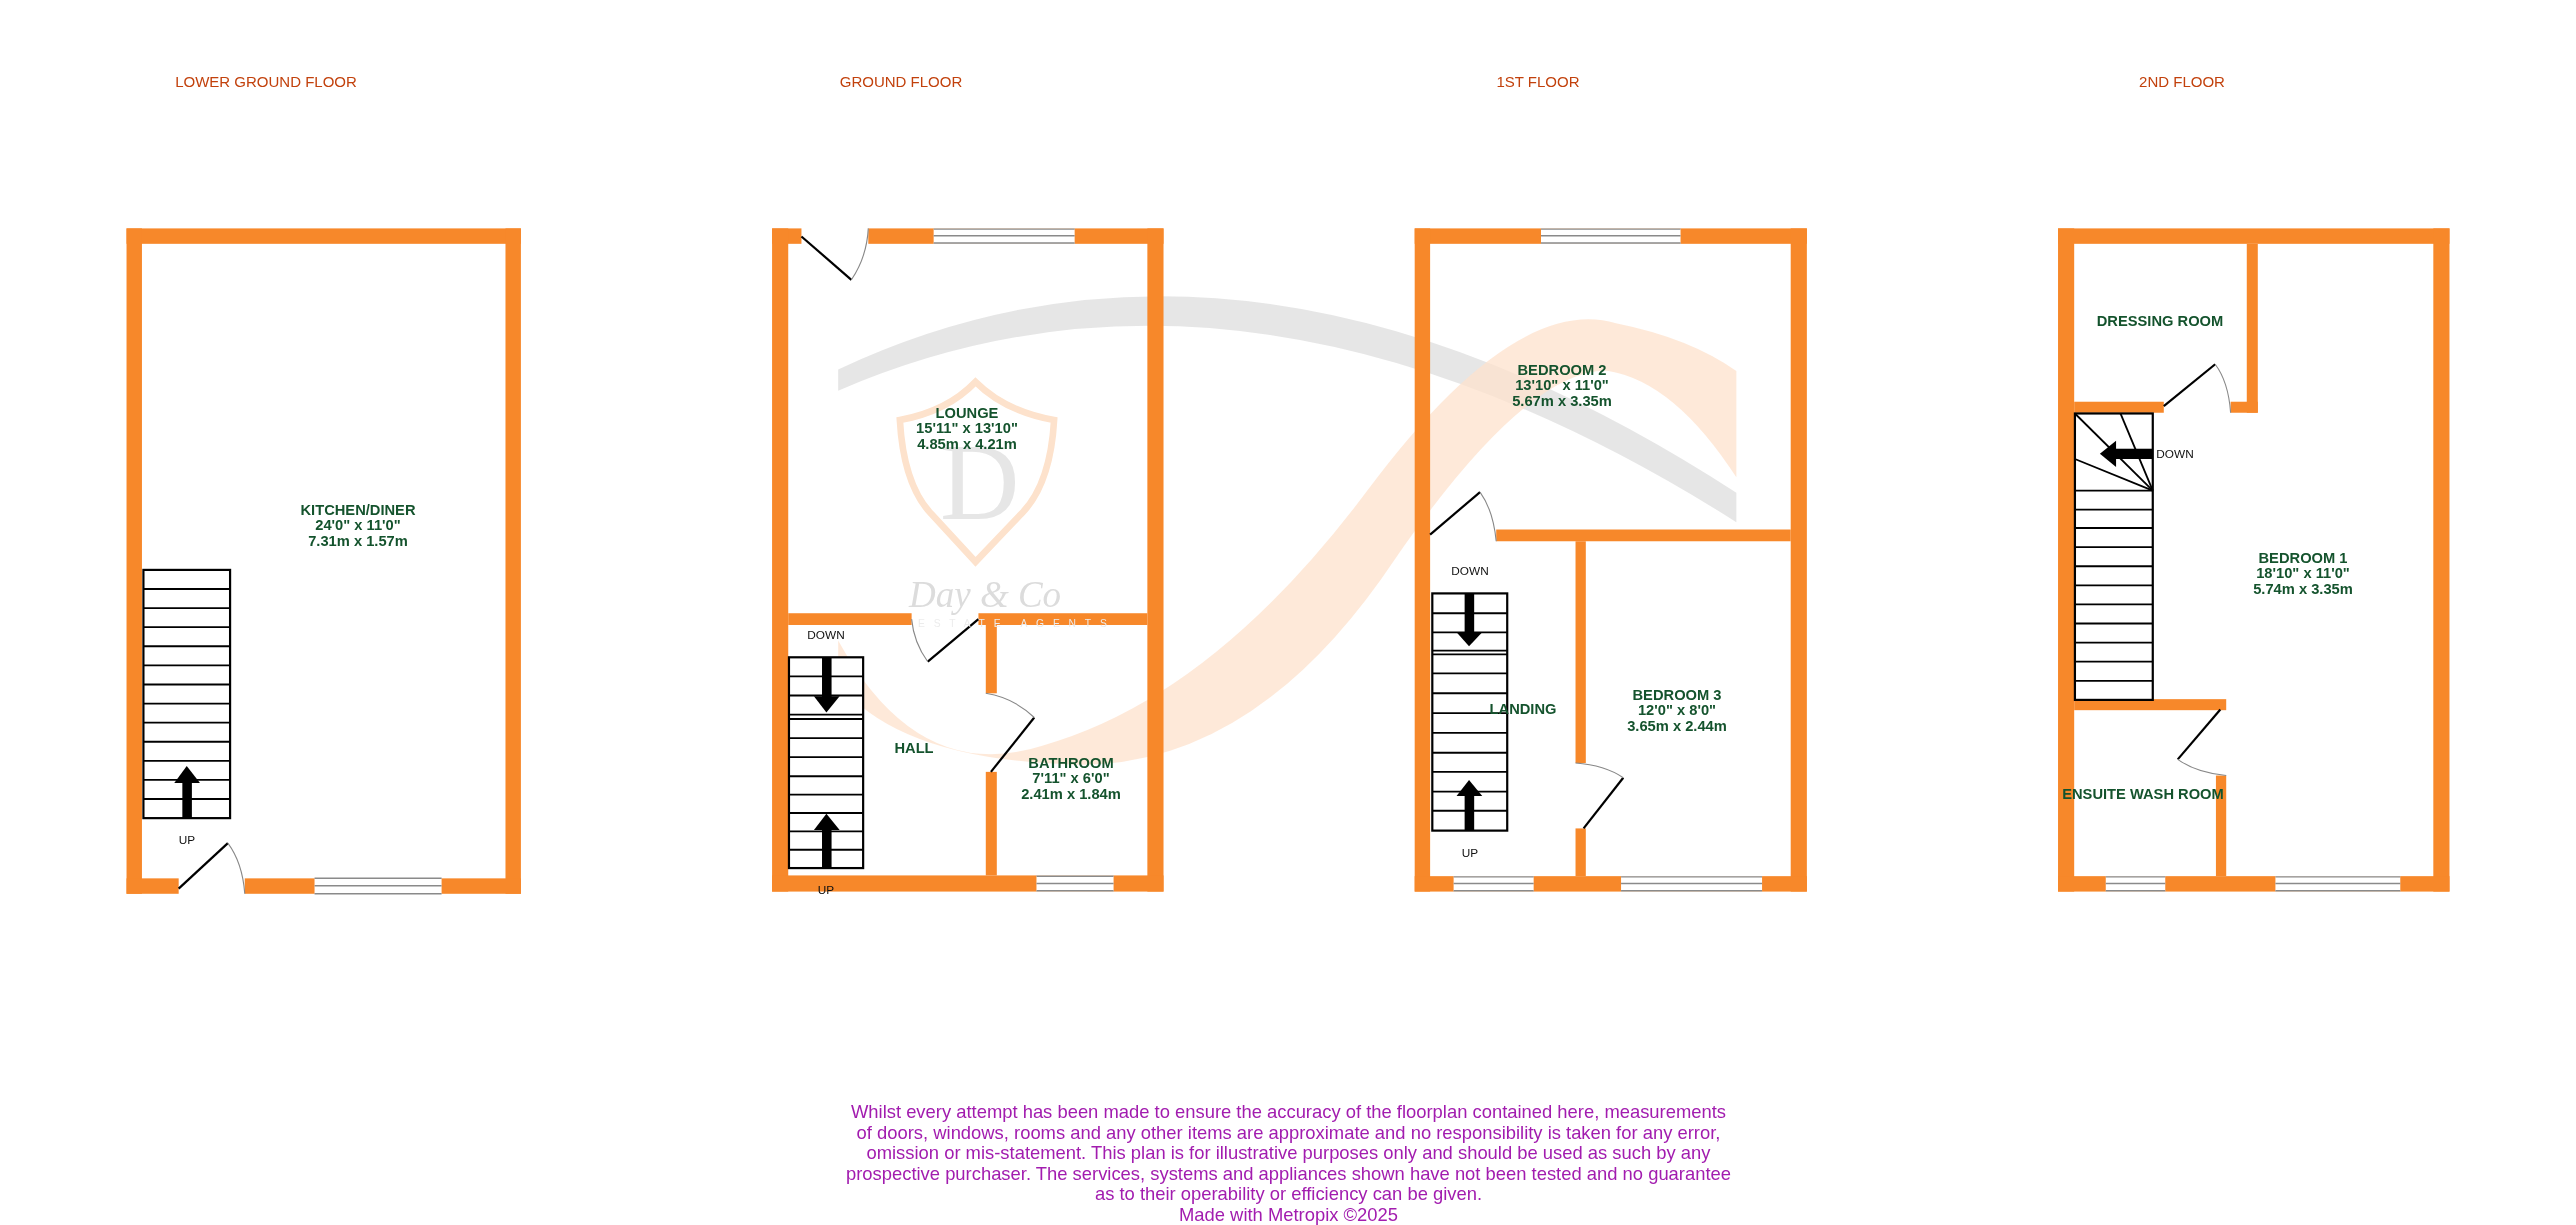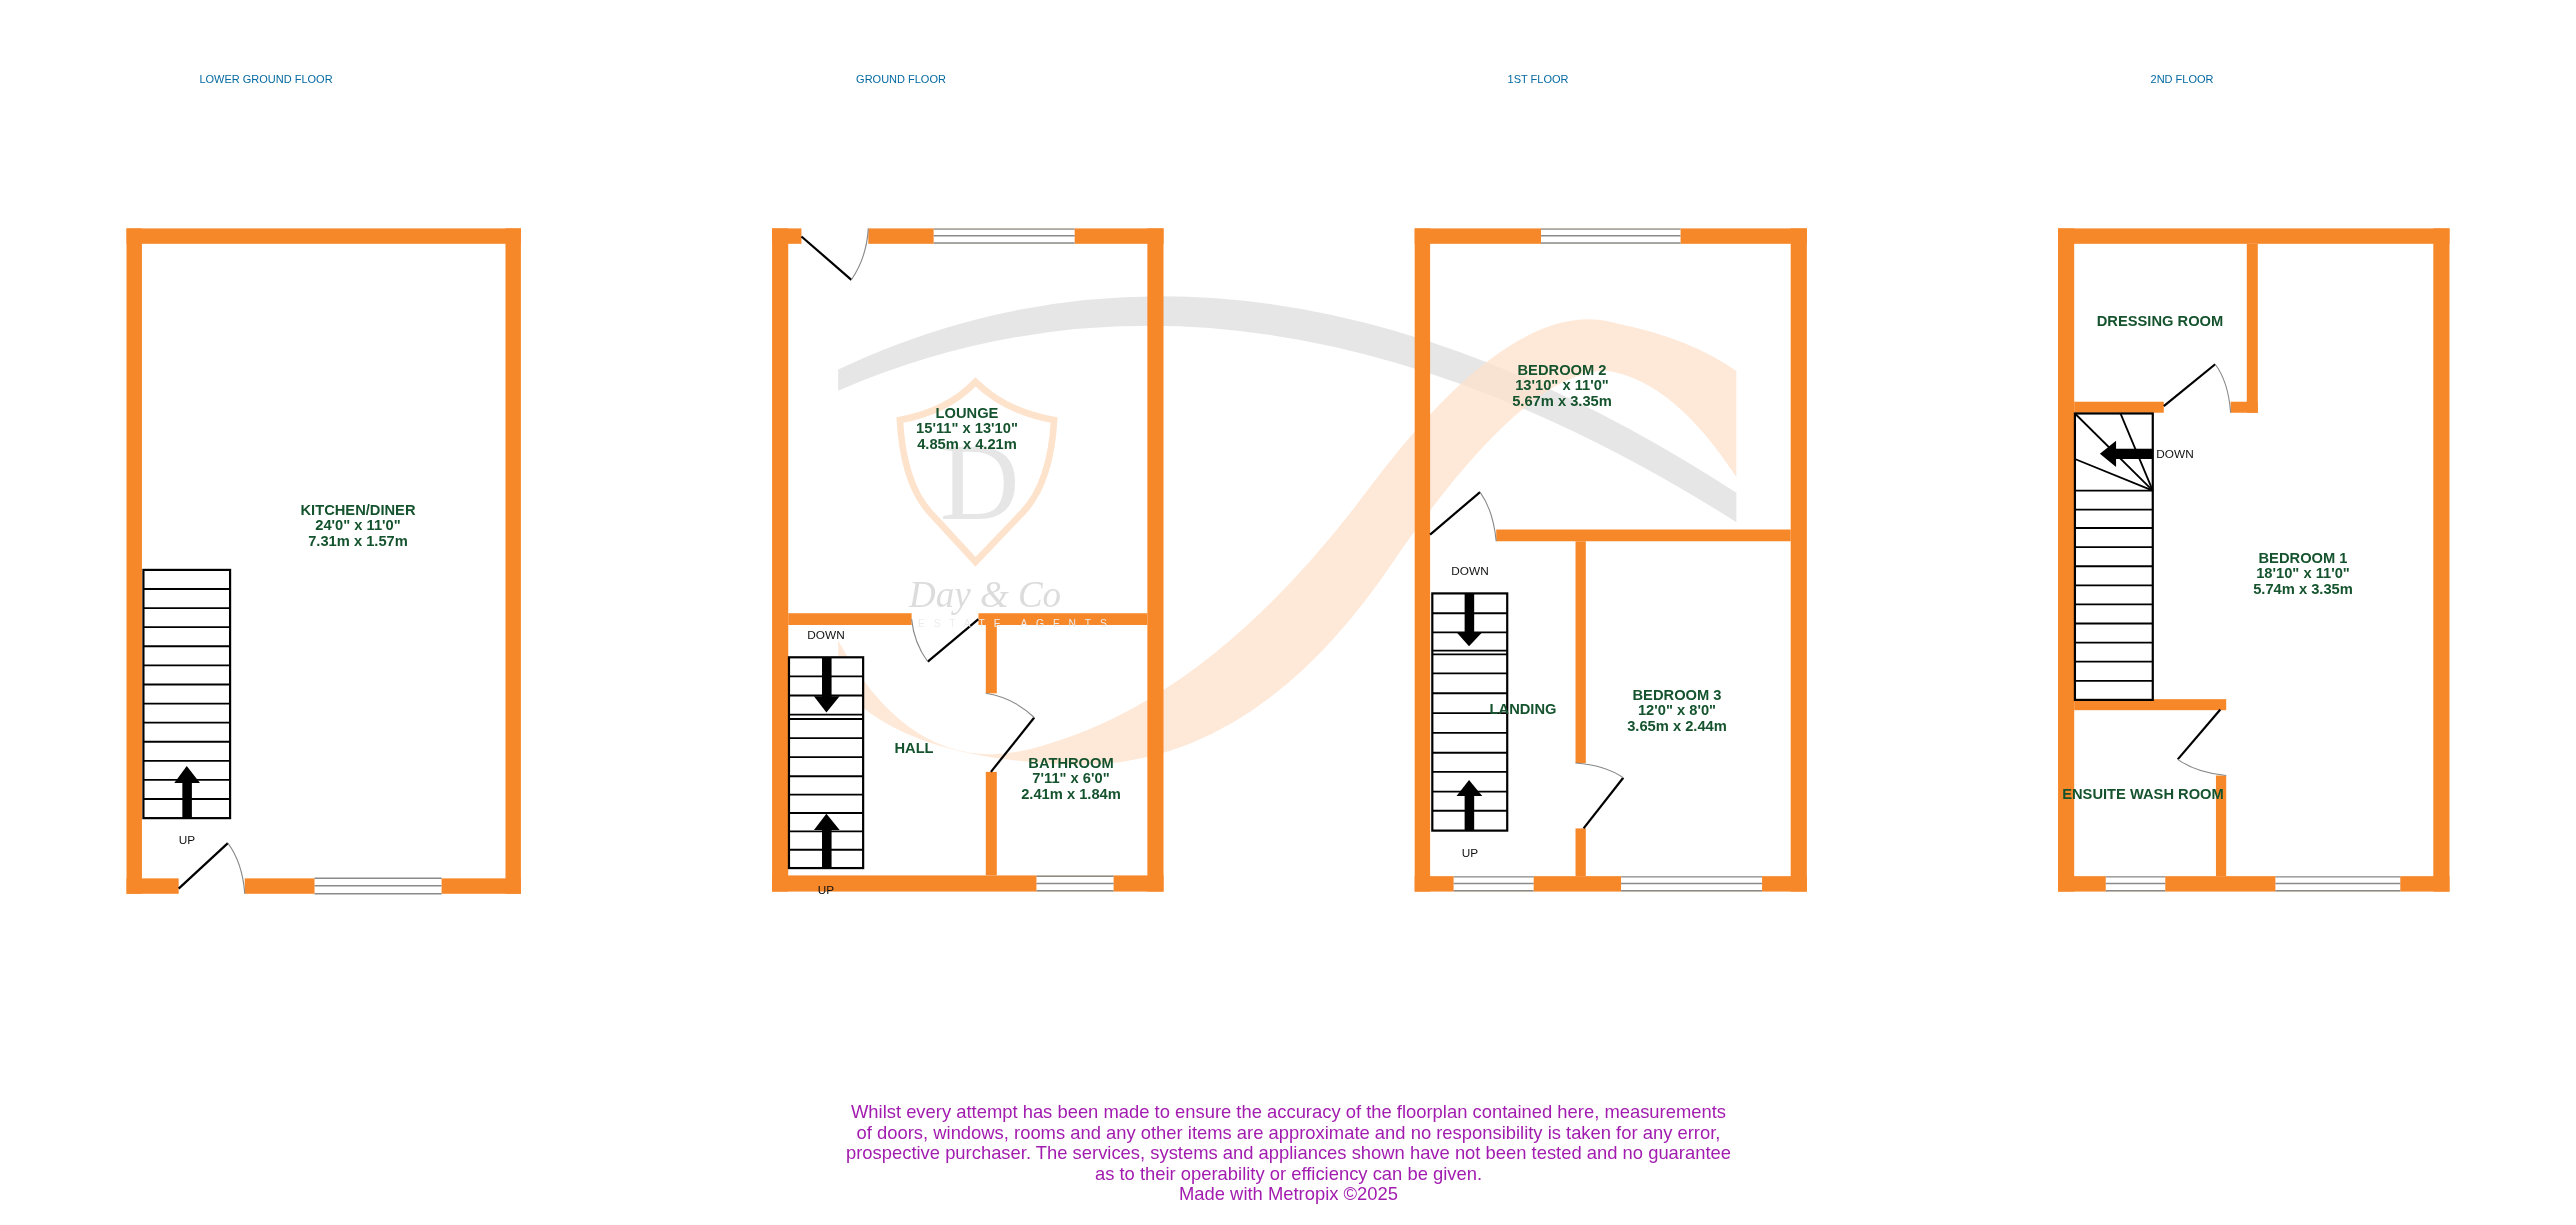--- a/index.html
+++ b/index.html
@@ -1,19 +1,19 @@
 <!DOCTYPE html>
 <html style="font-size:11.8px"><head>
 <meta charset="utf-8">
 <style>
   html, body { margin: 0; padding: 0; background: #ffffff; }
   body { width: 2576px; height: 1225px; position: relative; overflow: hidden;
          font-family: "Liberation Sans", "DejaVu Sans", sans-serif; }
   #canvas { position: absolute; left: 0; top: 0; width: 2576px; height: 1225px; }
-  .floor-title { position: absolute; font-size: 11px; color: #0369a1; letter-spacing: 0px; transform: translateX(-50%); white-space: nowrap; }
+  .floor-title { position: absolute; font-size: 15px; color: #c2410c; letter-spacing: 0px; transform: translateX(-50%); white-space: nowrap; }
   .room { position: absolute; transform: translate(-50%, -50%); text-align: center; color: #14532d; font-weight: bold; font-size: 14.7px; line-height: 15.4px; white-space: nowrap; }
   .room span { display: block; }
   .small { position: absolute; transform: translate(-50%, -50%); color: #111111; font-size: 11.8px; white-space: nowrap; }
   .disclaimer { position: absolute; left: 837px; top: 1102px; width: 903px; text-align: center; font-size: 18.4px; line-height: 20.6px; color: #a21caf; }
   .disclaimer span { display: block; }
   .wm-text { position: absolute; font-family: "Liberation Serif", "DejaVu Serif", serif; color: #dcdcdc; white-space: nowrap; }
 </style>
 </head>
 <body>
 
@@ -304,17 +304,18 @@
   <span>5.74m  x 3.35m</span>
 </div>
 <div class="room" style="left:2143px; top:795px;">
   <span>ENSUITE WASH ROOM</span>
 </div>
 <div class="small" style="left:2175px; top:454px;">DOWN</div>
 
 <div class="disclaimer">
   <span>Whilst every attempt has been made to ensure the accuracy of the floorplan contained here, measurements</span>
   <span>of doors, windows, rooms and any other items are approximate and no responsibility is taken for any error,</span>
+  <span>omission or mis-statement. This plan is for illustrative purposes only and should be used as such by any</span>
   <span>prospective purchaser. The services, systems and appliances shown have not been tested and no guarantee</span>
   <span>as to their operability or efficiency can be given.</span>
   <span>Made with Metropix ©2025</span>
 </div>
 
 
 </body></html>

